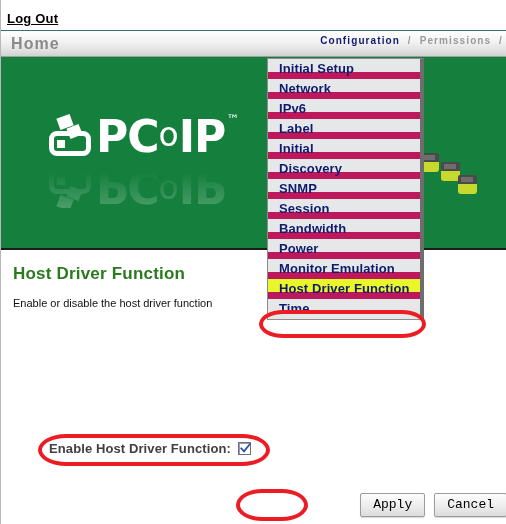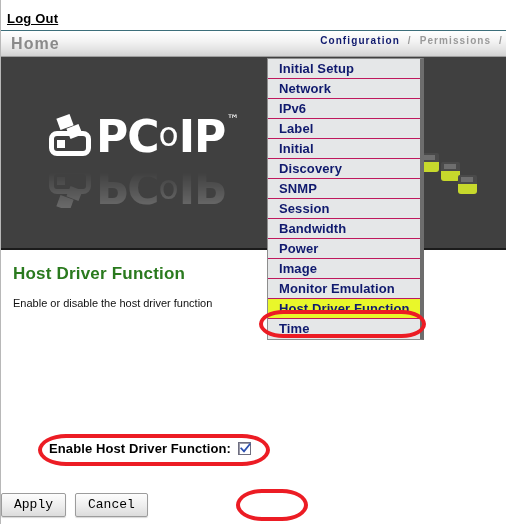--- a/index.html
+++ b/index.html
@@ -96,21 +96,21 @@
     color: #9a9a9a;
     cursor: pointer;
   }
 
   
   .banner {
     position: absolute;
     left: 0; top: 57px;
     width: 506px;
     height: 193px;
-    background: #404040;
+    background: #15803d;
     border-bottom: 2px solid #1b1b1b;
     box-sizing: border-box;
     overflow: hidden;
   }
   .logo-wrap {
     position: absolute;
     left: 42px;
     top: 52px;
     width: 220px;
     height: 110px;
@@ -257,21 +257,21 @@
     position: absolute;
     left: 48px;
     top: 189px;
     display: flex;
     align-items: center;
     gap: 7px;
   }
   .field-label {
     font-size: 13px;
     font-weight: bold;
-    color: #000000;
+    color: #404040;
     letter-spacing: 0.1px;
     text-align: right;
   }
   .chk {
     width: 13px;
     height: 13px;
     box-sizing: border-box;
     background: #ffffff;
     border: 1px solid #6e6e80;
     box-shadow: inset 1px 1px 0 #9a9aa8;
@@ -284,21 +284,21 @@
     top: 0px;
     width: 11px;
     height: 11px;
   }
   .buttons {
     position: absolute;
     left: 0;
     top: 241px;
     width: 506px;
     display: flex;
-    justify-content: flex-start;
+    justify-content: flex-end;
     gap: 9px;
   }
   .btn {
     font-family: "Liberation Mono", monospace;
     font-size: 13px;
     color: #000000;
     background: linear-gradient(to bottom, #fdfdfd 0%, #ededed 55%, #dcdcdc 100%);
     border: 1px solid #9c9c9c;
     border-radius: 2px;
     padding: 3px 12px 4px 12px;
@@ -319,21 +319,21 @@
     box-sizing: content-box;
     z-index: 40;
   }
   .menu-item {
     height: 20px;
     line-height: 20px;
     padding-left: 11px;
     font-size: 13px;
     font-weight: bold;
     color: #101a6e;
-    border-bottom: 1px solid #be185d;
+    border-bottom: 7px solid #be185d;
     box-sizing: border-box;
     background: #e5e7e8;
     white-space: nowrap;
     cursor: pointer;
     letter-spacing: 0.1px;
   }
   .menu-item:last-child {
     border-bottom: none;
   }
   .menu-item.highlighted {
@@ -460,21 +460,20 @@
       <div class="menu-item">Initial Setup</div>
       <div class="menu-item">Network</div>
       <div class="menu-item">IPv6</div>
       <div class="menu-item">Label</div>
       <div class="menu-item">Initial</div>
       <div class="menu-item">Discovery</div>
       <div class="menu-item">SNMP</div>
       <div class="menu-item">Session</div>
       <div class="menu-item">Bandwidth</div>
       <div class="menu-item">Power</div>
-      <div class="menu-item">Image</div>
       <div class="menu-item">Monitor Emulation</div>
       <div class="menu-item highlighted">Host Driver Function</div>
       <div class="menu-item">Time</div>
     </div>
 
   <div class="annot" id="annot-menu"></div>
   <div class="annot" id="annot-check"></div>
   <div class="annot" id="annot-apply"></div>
 
 </div>

